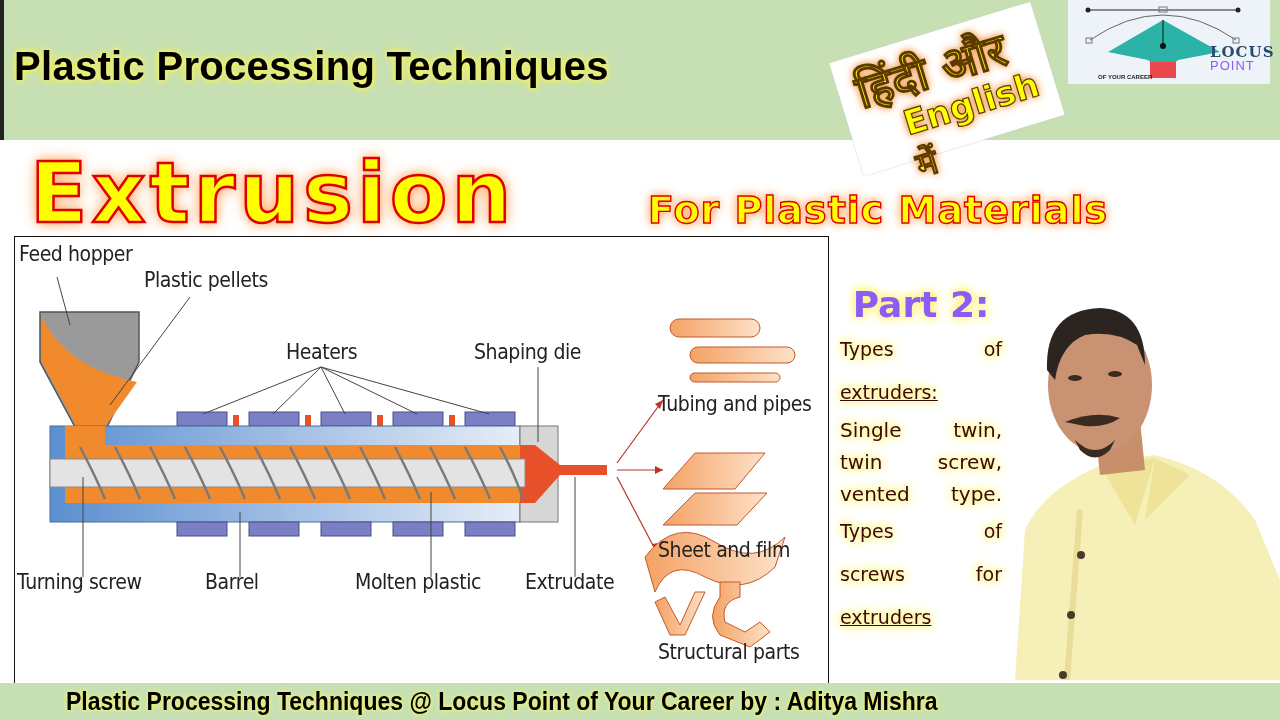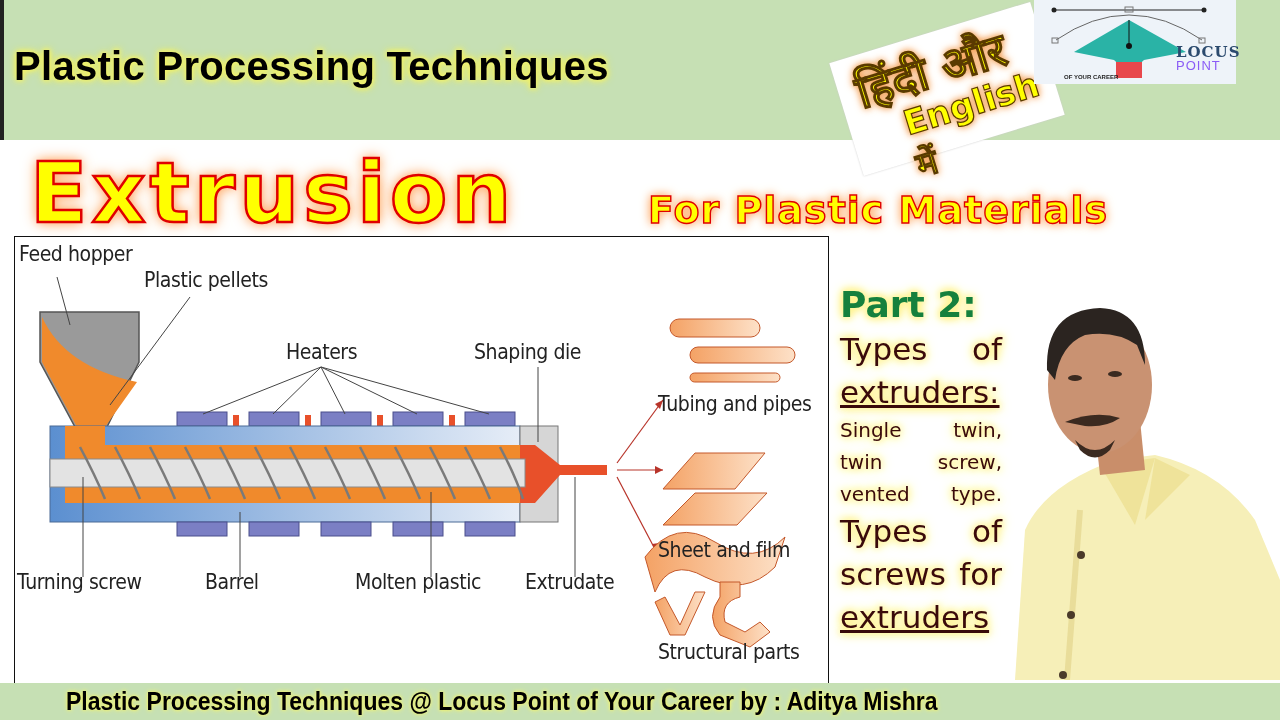--- a/index.html
+++ b/index.html
@@ -5,36 +5,36 @@
   html,body{margin:0;padding:0;}
   body{width:1280px;height:720px;position:relative;overflow:hidden;background:#ffffff;font-family:"Liberation Sans",sans-serif;}
   .top-band{position:absolute;left:0;top:0;width:1280px;height:140px;background:#c6e0b4;border-left:4px solid #222;box-sizing:border-box;}
   .main-title{position:absolute;left:14px;top:44px;font-family:"Liberation Sans",sans-serif;font-weight:bold;font-size:40px;color:#000000;letter-spacing:0.3px;
     text-shadow:0 0 4px #f3f36a,0 0 6px #f3f36a,0 0 8px #eaea55;}
   .lang-card{position:absolute;left:842px;top:30px;width:210px;height:118px;background:#fff;transform:rotate(-17deg);transform-origin:center;box-shadow:0 0 2px #ccc;}
   .lang-hindi{position:absolute;left:18px;top:4px;font-size:46px;font-weight:bold;color:#ffff00;font-family:"DejaVu Sans",sans-serif;
     -webkit-text-stroke:1.4px #5a3a00;text-shadow:0 0 6px #f39a4a,0 0 10px #f39a4a;}
   .lang-english{position:absolute;left:54px;top:60px;font-size:34px;font-weight:bold;color:#ffff00;font-family:"DejaVu Sans",sans-serif;
     -webkit-text-stroke:1.2px #5a3a00;text-shadow:0 0 6px #f39a4a,0 0 10px #f39a4a;}
-  .logo{position:absolute;left:1034px;top:0;width:202px;height:84px;background:#eef3f9;}
+  .logo{position:absolute;left:1068px;top:0;width:202px;height:84px;background:#eef3f9;}
   .logo svg{position:absolute;left:0;top:0;}
   .logo-locus{position:absolute;left:142px;top:43px;font-family:"DejaVu Serif",serif;font-weight:bold;font-size:15px;color:#2b4a6e;letter-spacing:1px;}
   .logo-point{position:absolute;left:142px;top:58px;font-family:"Liberation Sans",sans-serif;font-size:13px;color:#8b5cf6;letter-spacing:1px;}
   .logo-career{position:absolute;left:30px;top:74px;font-family:"Liberation Sans",sans-serif;font-weight:bold;font-size:6px;color:#222;}
   .extrusion{position:absolute;left:30px;top:148px;font-family:"DejaVu Sans",sans-serif;font-weight:bold;font-size:84px;line-height:90px;color:#ffff00;letter-spacing:4px;
     -webkit-text-stroke:2.5px #e00000;text-shadow:0 0 10px #ffb070,0 0 16px #ffb070;}
   .subtitle{position:absolute;left:648px;top:188px;font-family:"DejaVu Sans",sans-serif;font-weight:bold;font-size:38px;color:#ffff00;letter-spacing:1px;
     -webkit-text-stroke:1.4px #e00000;text-shadow:0 0 8px #ffb070,0 0 12px #ffb070;}
   .diagram{position:absolute;left:14px;top:236px;width:815px;height:505px;background:#fff;border:1.5px solid #111;box-sizing:border-box;}
   .diagram svg{position:absolute;left:0;top:0;}
   .lbl{position:absolute;font-family:"DejaVu Sans",sans-serif;font-size:22px;color:#222;transform:scaleX(0.86);transform-origin:left top;white-space:nowrap;letter-spacing:-0.5px;}
   .info{position:absolute;left:840px;top:282px;width:162px;font-family:"DejaVu Sans",sans-serif;color:#3a0a0a;}
   .glow{text-shadow:0 0 6px #fff59d,0 0 10px #fff176,0 0 12px #fff176;}
-  .part{font-size:36px;font-weight:bold;color:#15803d;line-height:46px;}
-  .big{font-size:31px;line-height:43px;text-align:justify;text-align-last:justify;}
+  .part{font-size:36px;font-weight:bold;color:#8b5cf6;line-height:46px;text-align:center;}
+  .big{font-size:19px;line-height:43px;text-align:justify;text-align-last:justify;}
   .small{font-size:20px;line-height:32px;text-align:justify;text-align-last:justify;}
   .last{text-align-last:left;text-decoration:underline;}
   .person{position:absolute;left:1005px;top:290px;width:275px;height:390px;}
   .footer{position:absolute;left:0;top:683px;width:1280px;height:37px;background:#c6e0b4;}
   .footer-text{position:absolute;left:66px;top:4px;font-family:"Liberation Sans",sans-serif;font-weight:bold;font-size:25px;color:#000;white-space:nowrap;
     text-shadow:0 0 3px #f3f36a,0 0 5px #f3f36a;transform:scaleX(0.92);transform-origin:left top;}
 </style>
 </head>
 <body>
 

